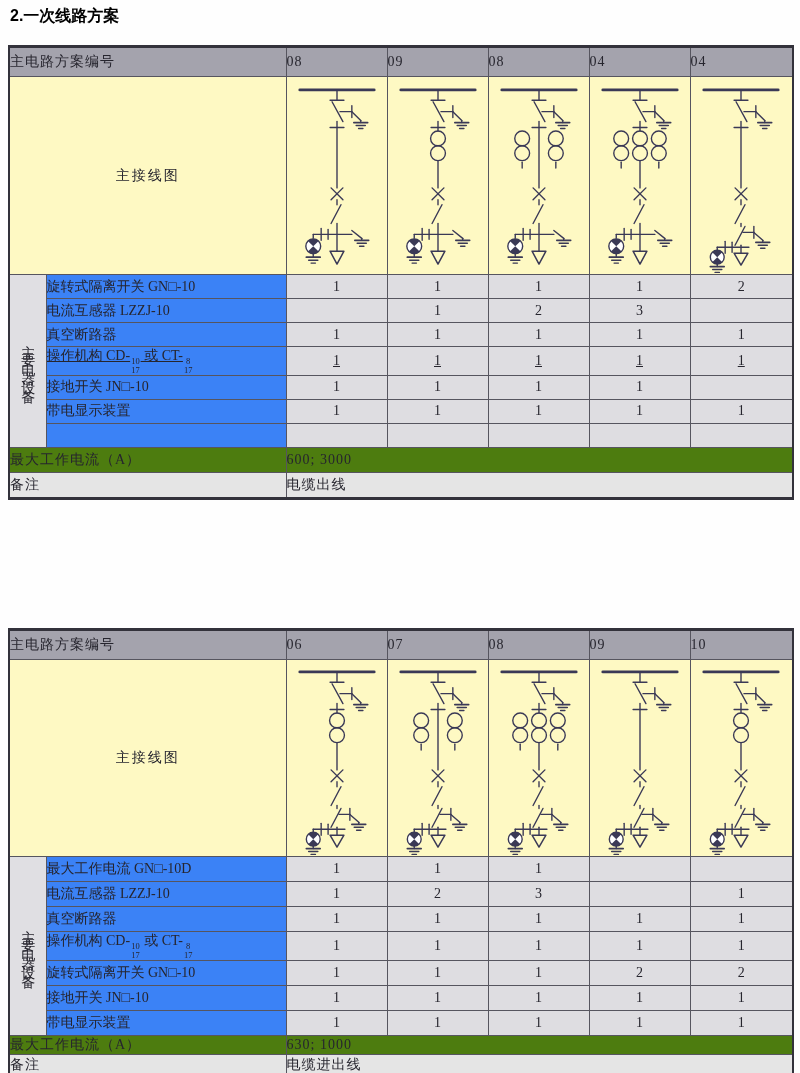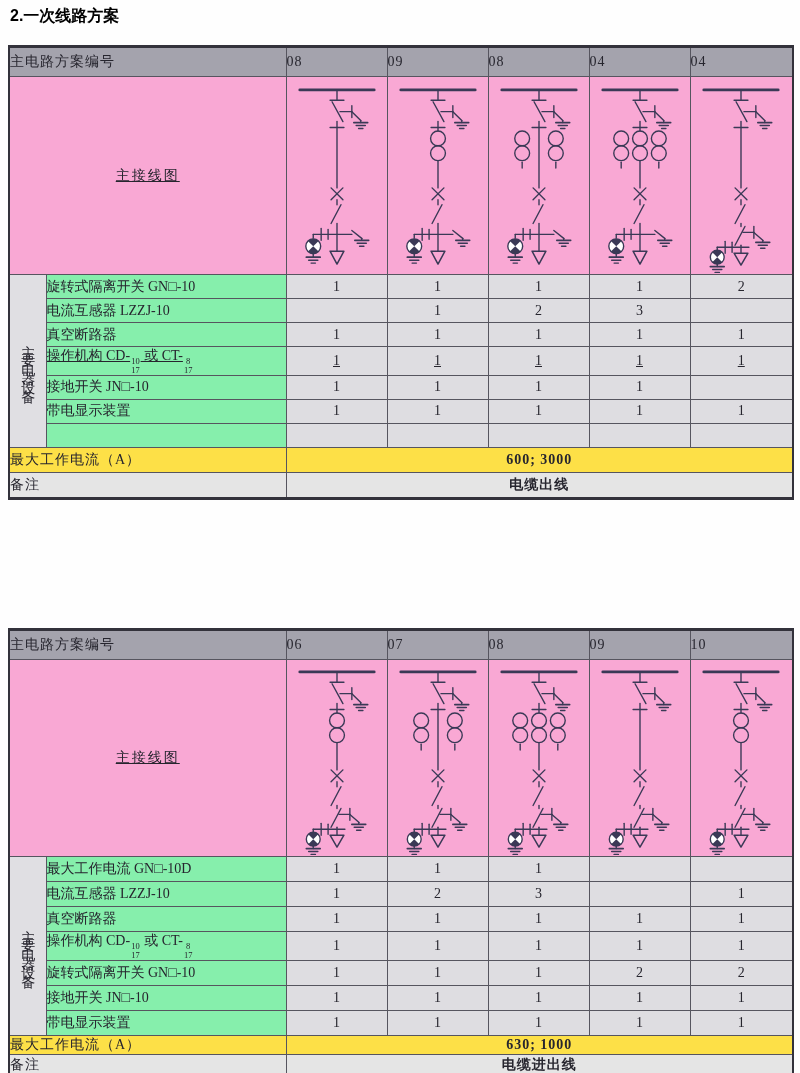--- a/index.html
+++ b/index.html
@@ -9,31 +9,31 @@
         font:bold 16px "Liberation Sans", sans-serif;color:#000000;}
   table.scheme{position:absolute;left:8px;border-collapse:collapse;table-layout:fixed;
         width:784px;border:2.5px solid #33323b;border-top:3.5px solid #33323b;
         border-bottom:3px solid #33323b;}
   table.scheme td{border:1px solid #56555f;padding:0;overflow:hidden;
         font-size:14px;vertical-align:middle;}
   #table-1{top:45px;} #table-2{top:628px;}
   .row-head td{background:#a4a3ad;border-bottom:2px solid #3a3943;text-align:left;
         font-size:15px;letter-spacing:1px;}
   .head-label{font-weight:normal;}
-  .row-diagram td{background:#f9a8d4;text-decoration:underline;}
+  .row-diagram td{background:#fef9c3;}
   .diag-label{text-align:center;font-size:16px;letter-spacing:2px;}
   .diag-cell svg{display:block;margin:0 auto;}
   .vlabel{background:#e0dfe3;text-align:center;writing-mode:vertical-rl;
         letter-spacing:9px;font-size:15px;padding-top:6px;}
-  .eq-name{background:#86efac;padding-left:14px;font-size:13.5px;white-space:nowrap;}
+  .eq-name{background:#3b82f6;padding-left:14px;font-size:13.5px;white-space:nowrap;}
   .eq-val{background:#dedde1;text-align:center;}
-  .row-max td{background:#fde047;margin-top:44px;}
+  .row-max td{background:#4d7c0f;margin-top:44px;}
   .row-remark td{background:#e5e5e5;border-top:1.5px solid #3a3943;}
   .span-label{padding-left:40px;font-size:14px;letter-spacing:1px;}
-  .span-value{text-align:center;letter-spacing:1px;font-weight:bold;}
+  .span-value{letter-spacing:1px;}
   .frac{display:inline-flex;flex-direction:column;font-size:8.5px;line-height:1.05;
         vertical-align:-4px;text-align:center;margin:0 1px;}
 </style>
 </head>
 <body>
 
 <div class="page">
   <h1 class="page-title">2.一次线路方案</h1>
   <div id="tables-mount">
       <table class="scheme" id="table-1">

